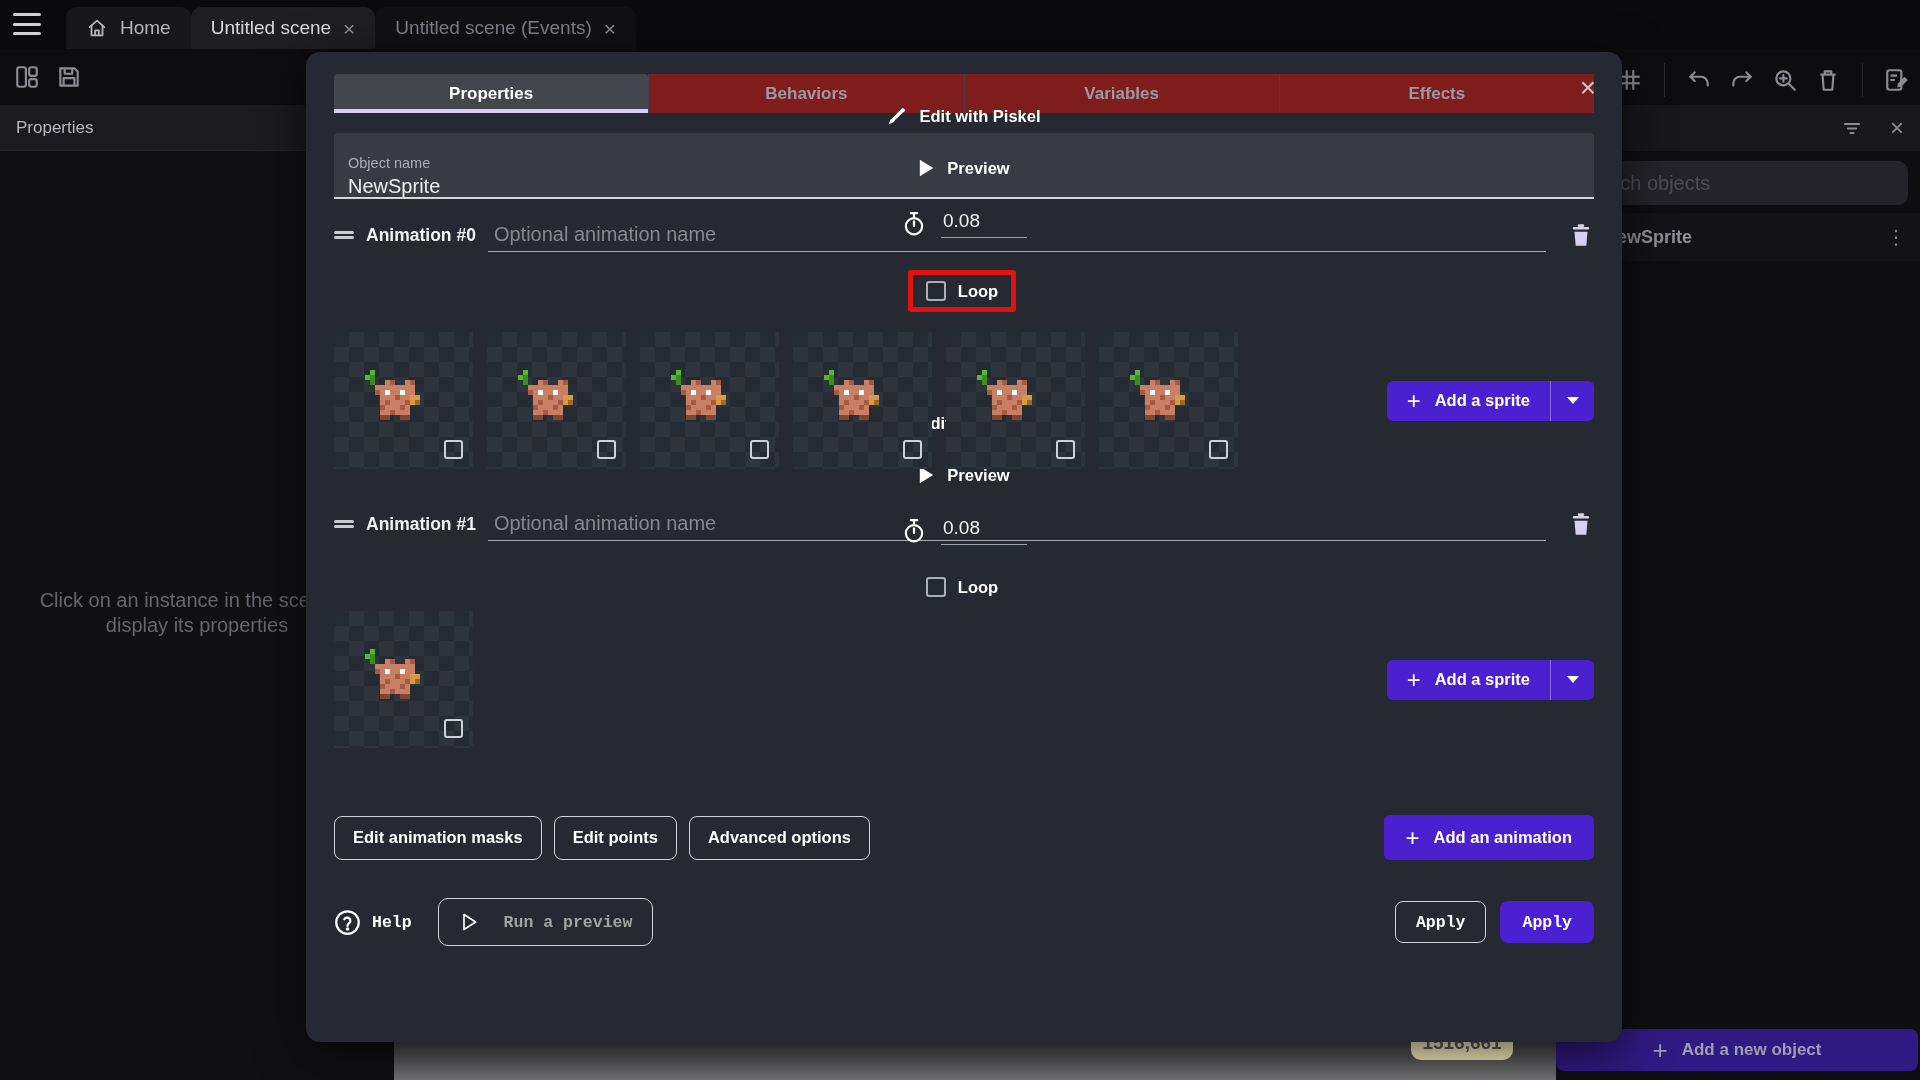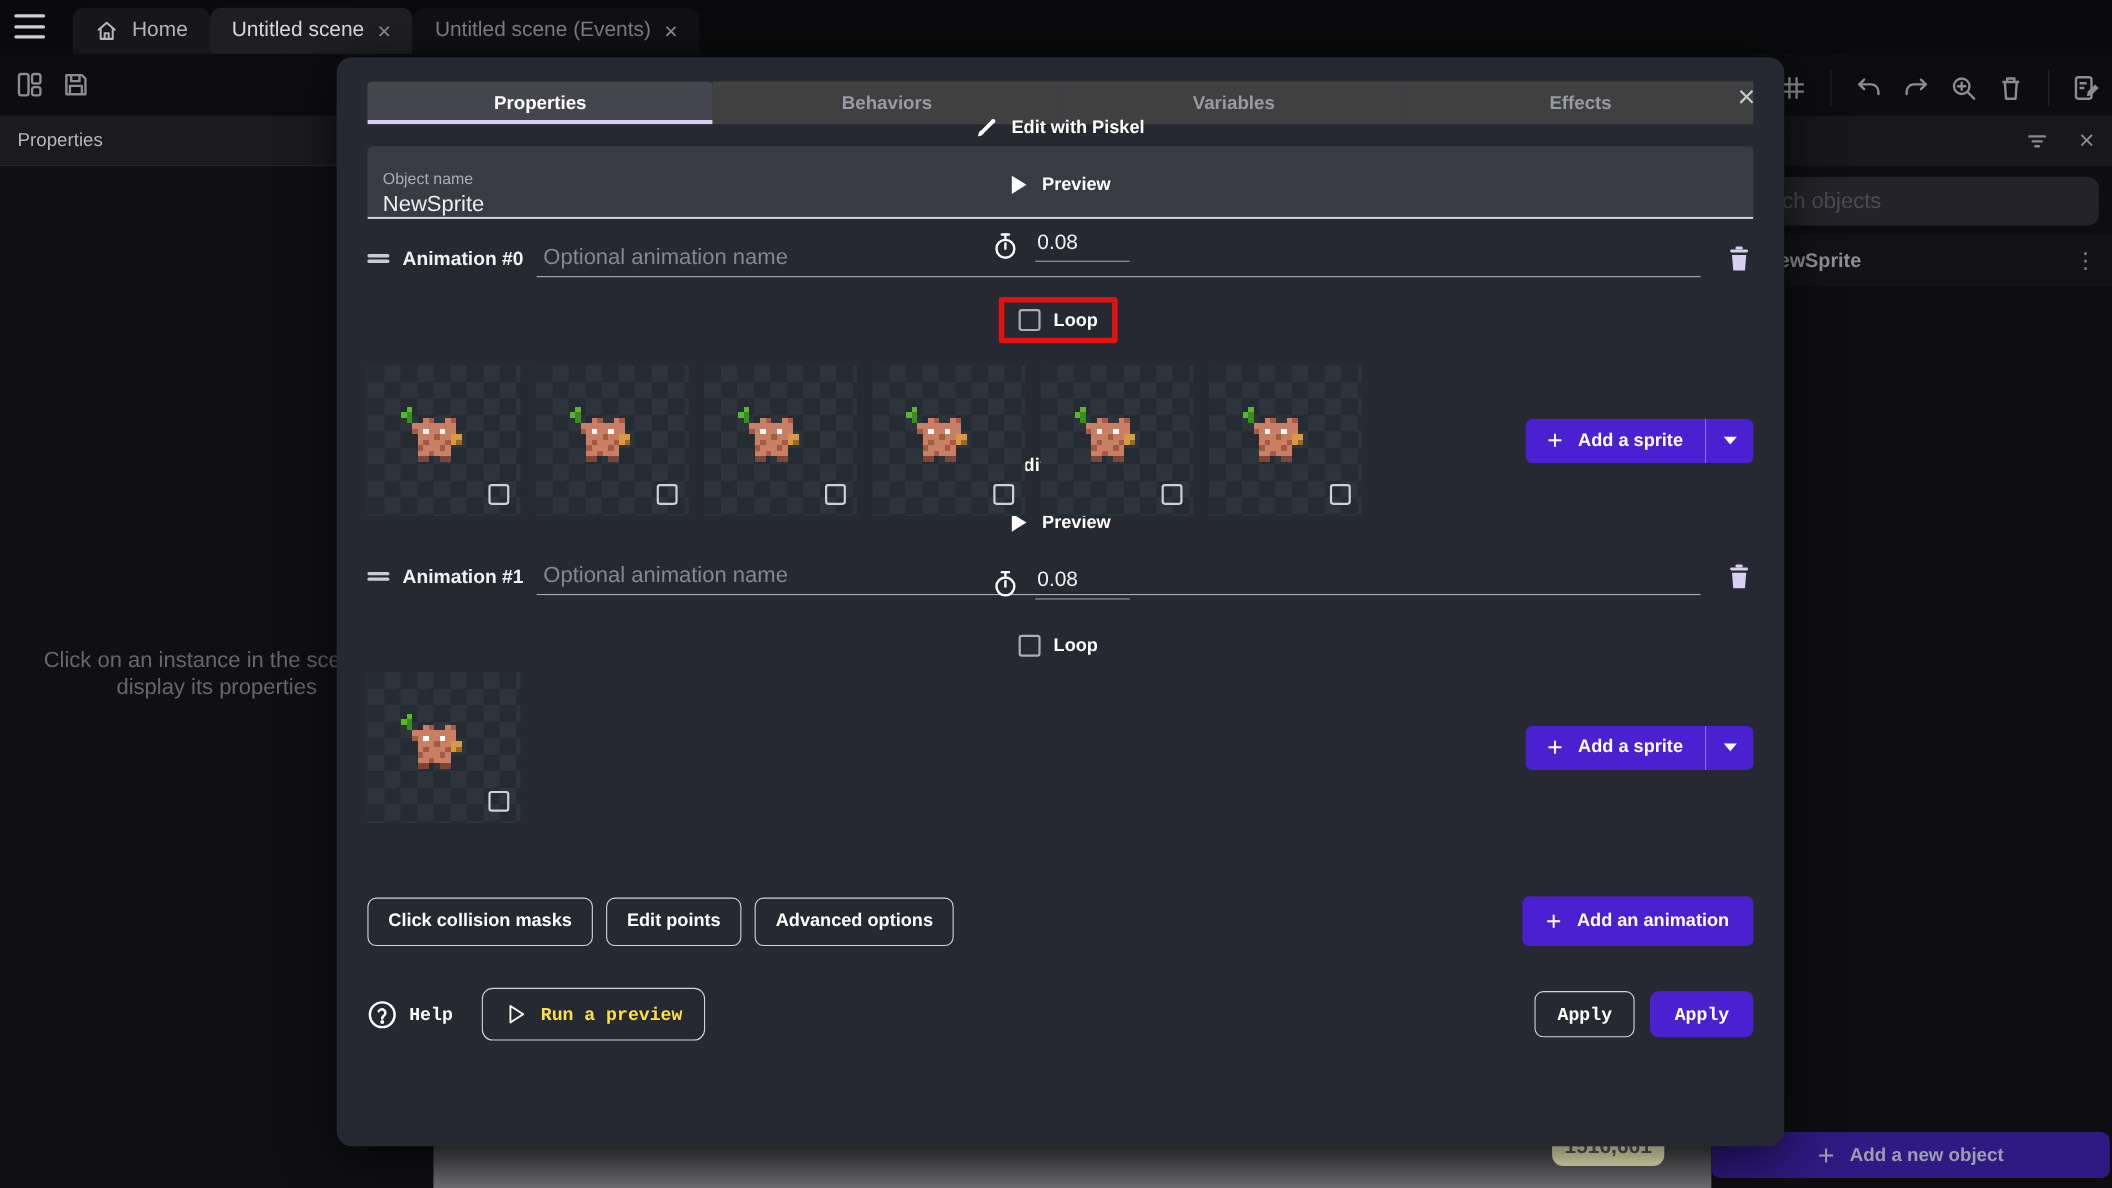--- a/index.html
+++ b/index.html
@@ -44,21 +44,21 @@
   .obj-row .dots { font-size:20px; color:#828389; }
   .add-object { position:absolute; left:0; bottom:9px; width:362px; height:42px; background:#2f1a83; border-radius:8px; border:none; display:flex; align-items:center; justify-content:center; gap:14px; color:#9d9eae; font-family:inherit; font-weight:bold; font-size:17px; cursor:pointer; }
   .add-object .plus { font-size:26px; font-weight:normal; }
 
   
   .dialog { position:absolute; left:306px; top:52px; width:1316px; height:990px; background:#262932; border-radius:14px; box-shadow:0 12px 48px rgba(0,0,0,.65); z-index:20; padding:0 28px; }
   .dlg-title { padding-top:20px; font-size:30px; font-weight:bold; color:#f3f4f6; }
   .dlg-close { position:absolute; right:26px; top:22px; font-size:28px; color:#c6c8ce; cursor:pointer; line-height:1; }
 
   .tabs { margin-top:22px; height:39px; display:flex; }
-  .dtab { flex:1; display:flex; align-items:center; justify-content:center; font-size:17px; font-weight:bold; background:#404040; color:#989ba3; border-left:1px solid #3e414a; cursor:pointer; }
+  .dtab { flex:1; display:flex; align-items:center; justify-content:center; font-size:17px; font-weight:bold; background:#7f1d1d; color:#989ba3; border-left:1px solid #3e414a; cursor:pointer; }
   .dtab:first-child { border-left:none; }
   .dtab.active { background:#45454e; color:#ffffff; border-radius:4px 4px 0 0; box-shadow:inset 0 -4px 0 #d8cef5; }
 
   .name-field { margin-top:20px; height:66px; background:#383b44; border-bottom:2px solid #d4d7de; border-radius:4px 4px 0 0; padding:22px 14px 0; }
   .name-field .lbl { font-size:14.5px; color:#aaadb5; }
   .name-field .val { margin-top:4px; font-size:20px; color:#edeef1; }
 
   .anim-head { margin-top:17px; height:38px; display:flex; align-items:center; }
   .anim-head.second { margin-top:36px; }
   .drag { width:20px; }
@@ -94,21 +94,21 @@
   .add-sprite .arrow { width:44px; border-left:1px solid rgba(255,255,255,.35); display:flex; align-items:center; justify-content:center; }
   .caret { width:0; height:0; border-left:6px solid transparent; border-right:6px solid transparent; border-top:7px solid #fff; }
 
   .btn-row { margin-top:67px; height:45px; display:flex; align-items:center; }
   .obtn { height:44px; border:1px solid #d0d3da; border-radius:8px; background:transparent; color:#fff; font-family:inherit; font-size:16.5px; font-weight:bold; padding:0 18px; margin-right:12px; cursor:pointer; }
   .add-anim { margin-left:auto; height:45px; background:#4b20d0; border:none; border-radius:6px; color:#fff; font-family:inherit; font-size:16.5px; font-weight:bold; padding:0 22px; display:flex; align-items:center; gap:14px; cursor:pointer; }
   .add-anim .plus { font-size:24px; font-weight:normal; }
 
   .footer { margin-top:38px; height:48px; display:flex; align-items:center;font-family:Liberation Mono, monospace; }
   .help { display:flex; align-items:center; gap:11px; color:#fff; font-size:16.5px; font-weight:bold; cursor:pointer; }
-  .run-preview { margin-left:26px; height:48px; border:1px solid #d0d3da; border-radius:10px; background:transparent; color:#fde047; font-family:inherit; font-size:16.5px; font-weight:bold; padding:0 20px; display:flex; align-items:center; gap:13px; cursor:pointer; }
+  .run-preview { margin-left:26px; height:48px; border:1px solid #d0d3da; border-radius:10px; background:transparent; color:#a3a3a3; font-family:inherit; font-size:16.5px; font-weight:bold; padding:0 20px; display:flex; align-items:center; gap:25px; cursor:pointer; }
   .spacer { flex:1; }
   .cancel { height:42px; border:1px solid #d0d3da; border-radius:8px; background:transparent; color:#fff; font-family:inherit; font-size:16.5px; font-weight:bold; padding:0 20px; cursor:pointer; }
   .apply { height:42px; margin-left:14px; border:none; border-radius:8px; background:#4b20d0; color:#fff; font-family:inherit; font-size:16.5px; font-weight:bold; padding:0 22px; cursor:pointer; }
 </style>
 </head>
 <body>
 
 <svg width="0" height="0" style="position:absolute">
   <defs>
     <g id="pig" shape-rendering="crispEdges">
@@ -426,21 +426,21 @@
           <span class="plus">+</span>
           <span>Add a sprite</span>
         </span>
       <span class="arrow">
           <span class="caret"></span>
         </span>
     </div>
   </div>
 
   <div class="btn-row">
-    <button class="obtn">Click collision masks</button>
+    <button class="obtn">Edit animation masks</button>
     <button class="obtn">Edit points</button>
     <button class="obtn">Advanced options</button>
     <button class="add-anim">
       <span class="plus">+</span>
       <span>Add an animation</span>
     </button>
   </div>
 
   <div class="footer">
     <span class="help">

